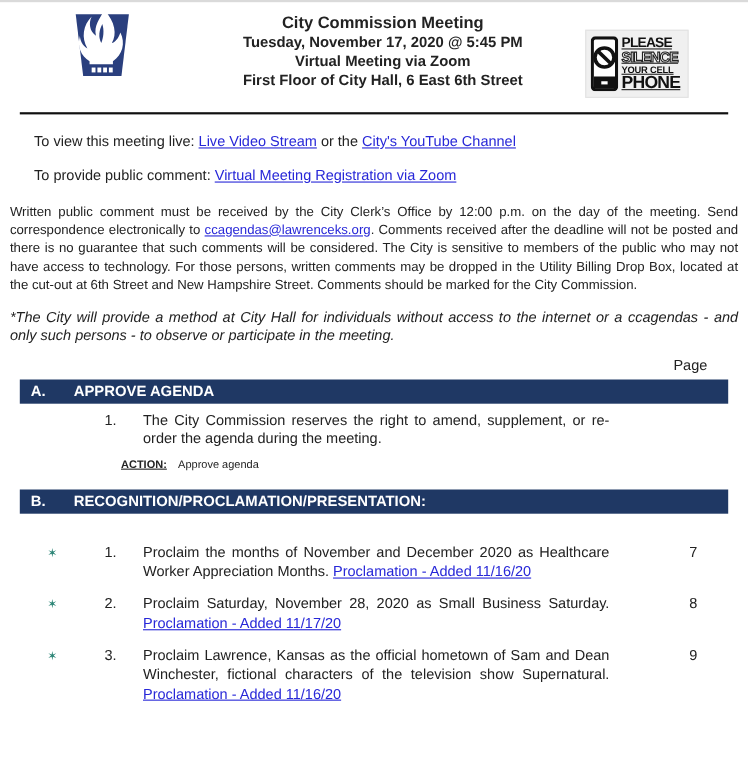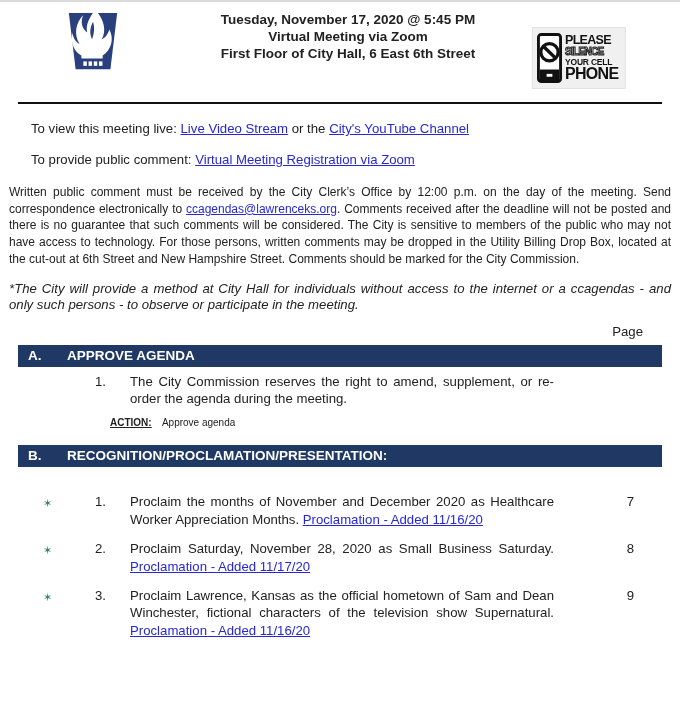--- a/index.html
+++ b/index.html
@@ -20,26 +20,26 @@
   
   .header{display:flex;padding:6px 18px 0 18px;height:100px;}
   .logo-col{width:150px;text-align:center;flex:0 0 150px;}
   .logo-text{font-family:"Liberation Serif", serif;color:var(--logo);
     font-size:21px;white-space:nowrap;margin-top:1px;}
   .logo-text .of{font-style:italic;}
   .head-center{width:360px;flex:0 0 360px;text-align:center;font-weight:bold;padding-top:2px;}
   .h-title{font-size:23px;letter-spacing:.5px;}
   .h-sub{font-size:15px;margin-top:2px;}
   .h-line{font-size:13.5px;margin-top:2px;}
-  .badge-col{flex:1;display:flex;justify-content:flex-start;}
+  .badge-col{flex:1;display:flex;justify-content:flex-start;text-decoration:underline;}
   .badge{margin-top:19px;margin-left:4px;width:94px;height:62px;background:#f0f0f0;
     display:flex;align-items:center;padding:5px 4px;border:1px solid #e2e2e2;}
   .badge-text{margin-left:3px;line-height:1;color:#111;}
   .bt1{font-weight:bold;font-size:12.5px;letter-spacing:-.7px;}
-  .bt2{font-weight:bold;font-size:10px;letter-spacing:-.7px;color:#f0f0f0;
+  .bt2{font-weight:bold;font-size:13px;letter-spacing:-.7px;color:#f0f0f0;
     -webkit-text-stroke:1px #222;}
   .bt3{font-weight:bold;font-size:8.5px;letter-spacing:-.2px;margin-top:1px;}
   .bt4{font-weight:bold;font-size:16px;letter-spacing:-.7px;}
 
   .rule{margin:0 18px;border-bottom:2px solid #101010;}
 
   
   .content{padding:0 7px;}
   .linkline{margin:17px 0 0 24px;font-size:13.2px;}
   .linkline.second{margin-top:16px;}
@@ -80,20 +80,21 @@
         <path d="M32 1 C27 10 22 16 24 25 C18 21 17 13 20 7 C12 15 10 27 16 37 C11 34 9 29 9 25 C6 35 10 44 18 49 L18 52 H40 L40 49 C49 43 52 32 47 22 C45 28 42 31 39 32 C44 24 42 12 32 1 Z" fill="#ffffff"></path>
         <path d="M30 14 C27 20 26 26 29 32 C31 27 32 20 30 14 Z" fill="#2A3F7E"></path>
         <rect x="20" y="55" width="3.6" height="4.6" fill="#ffffff"></rect>
         <rect x="25.4" y="55" width="3.6" height="4.6" fill="#ffffff"></rect>
         <rect x="30.8" y="55" width="3.6" height="4.6" fill="#ffffff"></rect>
         <rect x="36.2" y="55" width="3.6" height="4.6" fill="#ffffff"></rect>
       </svg>
     </div>
 
     <div class="head-center">
+      <div class="h-sub">City Commission Meeting</div>
       <div class="h-line">Tuesday, November 17, 2020 @ 5:45 PM</div>
       <div class="h-line">Virtual Meeting via Zoom</div>
       <div class="h-line">First Floor of City Hall, 6 East 6th Street</div>
     </div>
 
     <div class="badge-col">
       <div class="badge">
         <svg width="25" height="50" viewBox="0 0 26 52" style="flex:0 0 25px;">
           <rect x="1.5" y="1.5" width="23" height="49" rx="3" fill="#ffffff" stroke="#111111" stroke-width="3"></rect>
           <rect x="3" y="38" width="20" height="11.5" fill="#111111"></rect>

